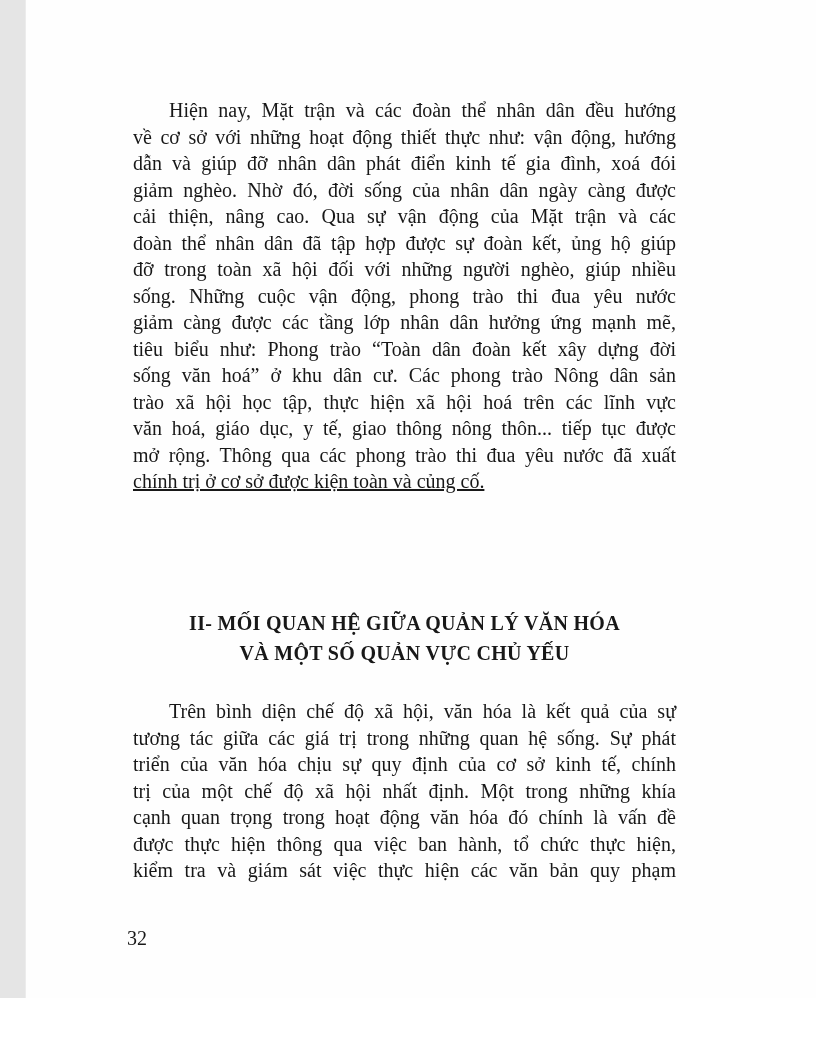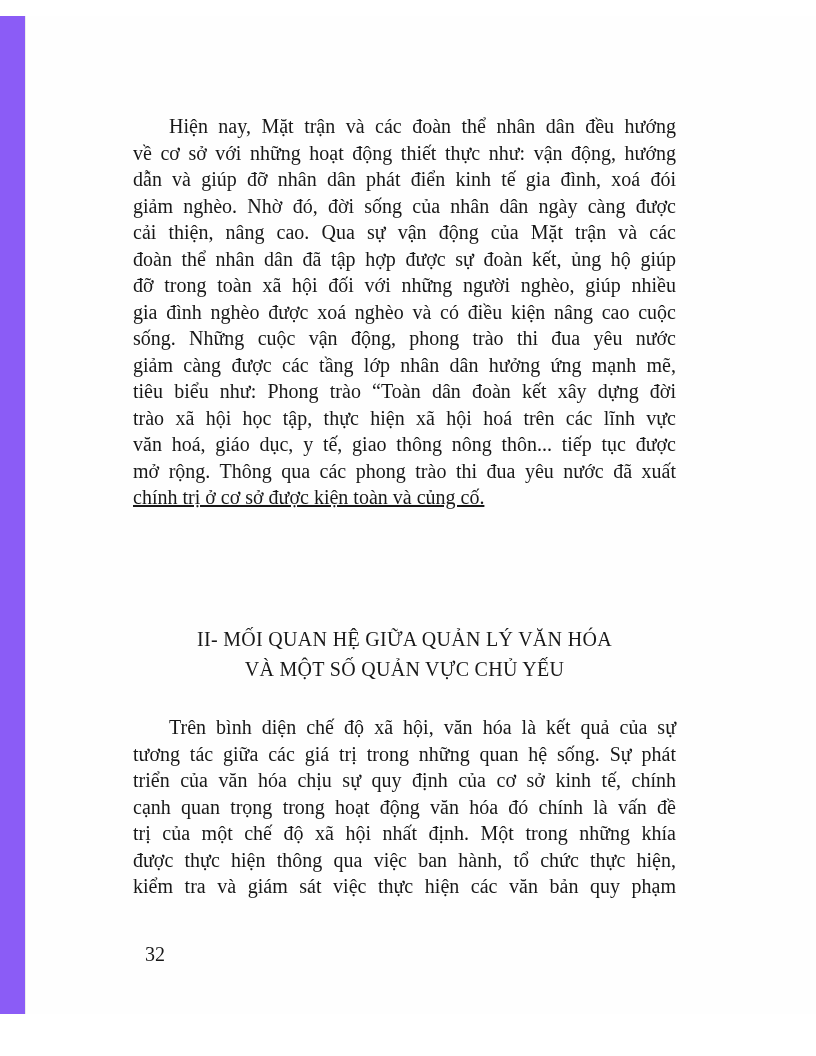--- a/index.html
+++ b/index.html
@@ -4,25 +4,24 @@
 <style>
   html, body {
     margin: 0;
     padding: 0;
     background: #ffffff;
   }
   .sheet {
     position: relative;
     width: 816px;
     height: 998px;
-    background: #8b5cf6;
+    background: #e5e5e5;
     overflow: hidden;
     font-family: "Liberation Serif", "DejaVu Serif", serif;
     color: #181818;
-    margin-top: 16px;
   }
   .page-surface {
     position: absolute;
     left: 26px;
     top: 0;
     right: 0;
     bottom: 0;
     background: #fefefe;
   }
   .scan-edge {
@@ -54,67 +53,67 @@
   }
   #para1 { top: 97px; }
   #para2 { top: 698px; }
   .heading {
     position: absolute;
     left: 133px;
     top: 608px;
     width: 543px;
     margin: 0;
     font-size: 20px;
-    font-weight: normal;
+    font-weight: bold;
     line-height: 30px;
     text-align: center;
     letter-spacing: 0.3px;
   }
   .page-number {
     position: absolute;
-    left: 145px;
+    left: 127px;
     top: 925px;
     font-size: 20px;
     line-height: 26.5px;
   }
 </style>
 </head>
 <body>
 
 <div class="sheet">
   <div class="page-surface"></div>
   <div class="scan-edge"></div>
 
   <div id="para1" class="para left-last">
       <div class="line">Hiện nay, Mặt trận và các đoàn thể nhân dân đều hướng</div>
       <div class="line">về cơ sở với những hoạt động thiết thực như: vận động, hướng</div>
       <div class="line">dẫn và giúp đỡ nhân dân phát điển kinh tế gia đình, xoá đói</div>
       <div class="line">giảm nghèo. Nhờ đó, đời sống của nhân dân ngày càng được</div>
       <div class="line">cải thiện, nâng cao. Qua sự vận động của Mặt trận và các</div>
       <div class="line">đoàn thể nhân dân đã tập hợp được sự đoàn kết, ủng hộ giúp</div>
       <div class="line">đỡ trong toàn xã hội đối với những người nghèo, giúp nhiều</div>
-      <div class="line">gia đình nghèo được xoá nghèo và có điều kiện nâng cao cuộc</div>
       <div class="line">sống. Những cuộc vận động, phong trào thi đua yêu nước</div>
       <div class="line">giảm càng được các tầng lớp nhân dân hưởng ứng mạnh mẽ,</div>
       <div class="line">tiêu biểu như: Phong trào “Toàn dân đoàn kết xây dựng đời</div>
+      <div class="line">sống văn hoá” ở khu dân cư. Các phong trào Nông dân sản</div>
       <div class="line">trào xã hội học tập, thực hiện xã hội hoá trên các lĩnh vực</div>
       <div class="line">văn hoá, giáo dục, y tế, giao thông nông thôn... tiếp tục được</div>
       <div class="line">mở rộng. Thông qua các phong trào thi đua yêu nước đã xuất</div>
       <div class="line">chính trị ở cơ sở được kiện toàn và củng cố.</div>
     </div>
 
   <h2 class="heading">
     <span>II- MỐI QUAN HỆ GIỮA QUẢN LÝ VĂN HÓA</span><br>
     <span>VÀ MỘT SỐ QUẢN VỰC CHỦ YẾU</span>
   </h2>
 
   <div id="para2" class="para">
       <div class="line">Trên bình diện chế độ xã hội, văn hóa là kết quả của sự</div>
       <div class="line">tương tác giữa các giá trị trong những quan hệ sống. Sự phát</div>
       <div class="line">triển của văn hóa chịu sự quy định của cơ sở kinh tế, chính</div>
+      <div class="line">trị của một chế độ xã hội nhất định. Một trong những khía</div>
       <div class="line">cạnh quan trọng trong hoạt động văn hóa đó chính là vấn đề</div>
-      <div class="line">trị của một chế độ xã hội nhất định. Một trong những khía</div>
       <div class="line">được thực hiện thông qua việc ban hành, tổ chức thực hiện,</div>
       <div class="line">kiểm tra và giám sát việc thực hiện các văn bản quy phạm</div>
     </div>
 
   <div class="page-number">32</div>
 </div>
 
 </body></html>

